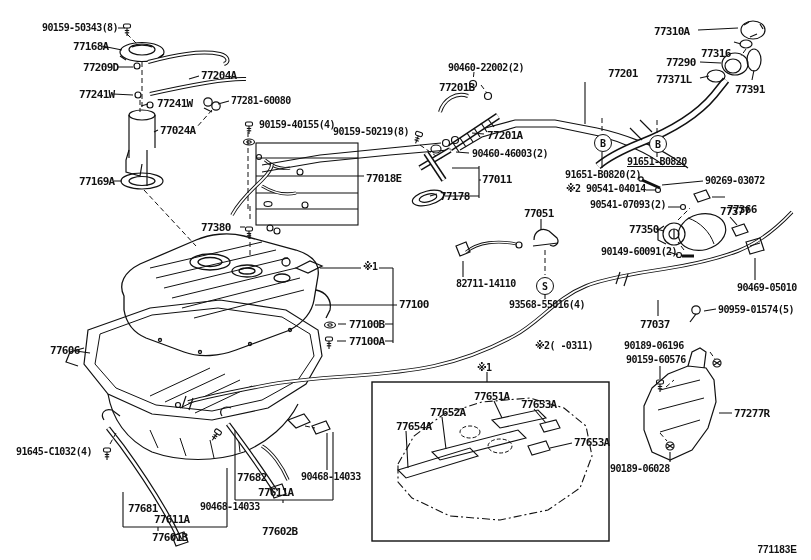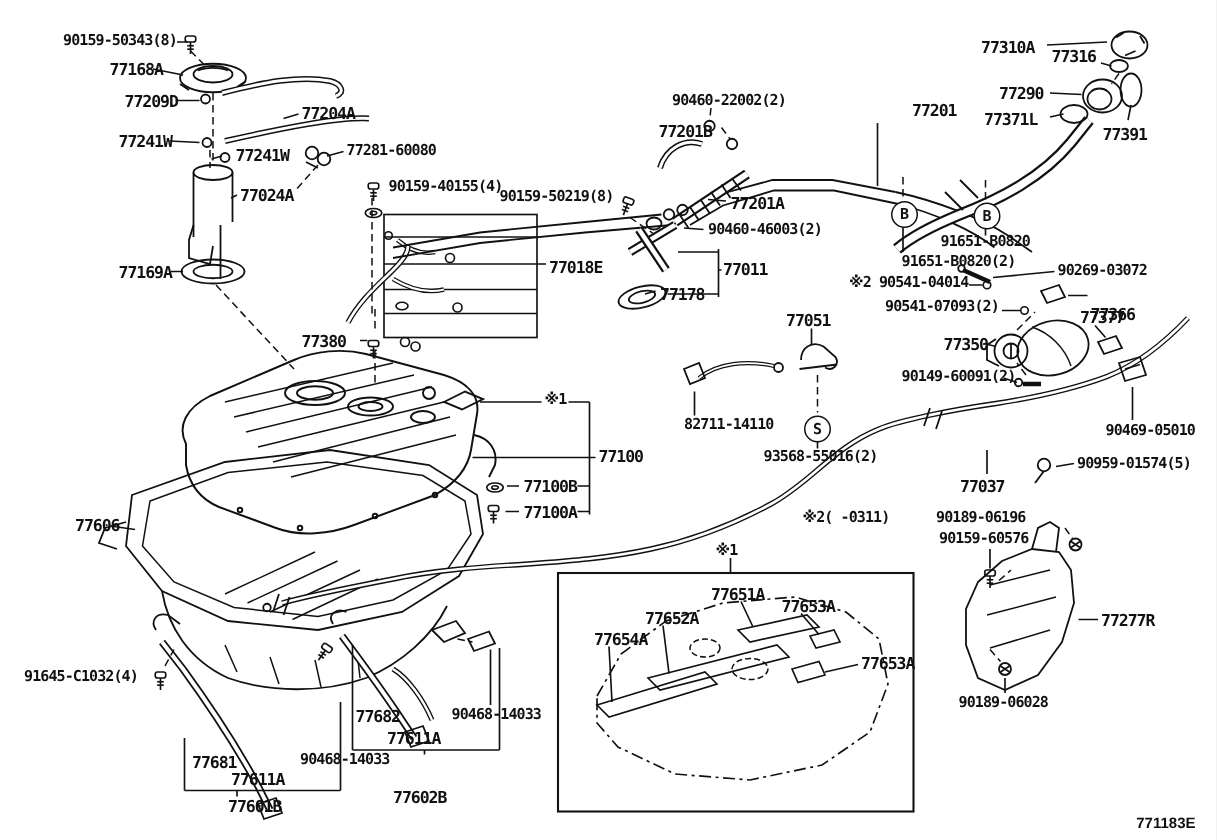--- a/index.html
+++ b/index.html
@@ -297,39 +297,39 @@
     <div class="label lg" style="left: 201px; top: 222px;">77380</div>
     <div class="label lg" style="left: 366px; top: 173px;">77018E</div>
     <div class="label lg" style="left: 482px; top: 174px;">77011</div>
     <div class="label lg" style="left: 440px; top: 191px;">77178</div>
     <div class="label" style="left: 472px; top: 149px;">90460-46003(2)</div>
     <div class="label lg" style="left: 487px; top: 130px;">77201A</div>
     <div class="label lg" style="left: 439px; top: 82px;">77201B</div>
     <div class="label" style="left: 448px; top: 63px;">90460-22002(2)</div>
     <div class="label lg" style="left: 576px; top: 68px; margin-left: 32px;">77201</div>
     <div class="label lg" style="left: 654px; top: 26px;">77310A</div>
-    <div class="label lg" style="left: 701px; top: 32px; text-align: center;">77316</div>
+    <div class="label lg" style="left: 701px; top: 48px; text-align: center;">77316</div>
     <div class="label lg" style="left: 666px; top: 57px;">77290</div>
     <div class="label lg" style="left: 656px; top: 74px;">77371L</div>
     <div class="label lg" style="left: 735px; top: 84px;">77391</div>
-    <div class="label" style="left: 627px; top: 157px;">91651-B0820</div>
-    <div class="label" style="left: 565px; top: 170px; margin-left: 36px;">91651-B0820(2)</div>
+    <div class="label" style="left: 627px; top: 157px; text-decoration: underline;">91651-B0820</div>
+    <div class="label" style="left: 565px; top: 170px;">91651-B0820(2)</div>
     <div class="label" style="left: 566px; top: 184px;">※2 90541-04014</div>
     <div class="label" style="left: 590px; top: 200px;">90541-07093(2)</div>
     <div class="label" style="left: 705px; top: 176px;">90269-03072</div>
     <div class="label lg" style="left: 727px; top: 192px; margin-top: 12px;">77366</div>
     <div class="label lg" style="left: 720px; top: 206px;">77377</div>
     <div class="label lg" style="left: 629px; top: 224px;">77350</div>
     <div class="label" style="left: 601px; top: 247px;">90149-60091(2)</div>
     <div class="label" style="left: 737px; top: 283px;">90469-05010</div>
     <div class="label" style="left: 718px; top: 305px;">90959-01574(5)</div>
     <div class="label lg" style="left: 640px; top: 319px;">77037</div>
     <div class="label lg" style="left: 524px; top: 208px;">77051</div>
     <div class="label" style="left: 456px; top: 279px;">82711-14110</div>
-    <div class="label" style="left: 509px; top: 300px;">93568-55016(2)</div>
+    <div class="label" style="left: 509px; top: 300px;">93568-55016(4)</div>
     <div class="label" style="left: 363px; top: 262px;">※1</div>
     <div class="label lg" style="left: 399px; top: 299px;">77100</div>
     <div class="label lg" style="left: 349px; top: 319px;">77100B</div>
     <div class="label lg" style="left: 349px; top: 336px;">77100A</div>
     <div class="label lg" style="left: 50px; top: 345px;">77606</div>
     <div class="label" style="left: 16px; top: 447px;">91645-C1032(4)</div>
     <div class="label lg" style="left: 128px; top: 503px;">77681</div>
     <div class="label lg" style="left: 154px; top: 514px;">77611A</div>
     <div class="label lg" style="left: 152px; top: 532px;">77601B</div>
     <div class="label" style="left: 200px; top: 502px;">90468-14033</div>
@@ -340,17 +340,17 @@
     <div class="label" style="left: 477px; top: 363px;">※1</div>
     <div class="label lg" style="left: 474px; top: 391px;">77651A</div>
     <div class="label lg" style="left: 521px; top: 399px;">77653A</div>
     <div class="label lg" style="left: 430px; top: 407px;">77652A</div>
     <div class="label lg" style="left: 396px; top: 421px;">77654A</div>
     <div class="label lg" style="left: 574px; top: 437px;">77653A</div>
     <div class="label" style="left: 535px; top: 341px;">※2(  -0311)</div>
     <div class="label" style="left: 624px; top: 341px;">90189-06196</div>
     <div class="label" style="left: 626px; top: 355px;">90159-60576</div>
     <div class="label lg" style="left: 734px; top: 408px;">77277R</div>
-    <div class="label" style="left: 639px; top: 464px;">90189-06028</div>
+    <div class="label" style="left: 610px; top: 464px;">90189-06028</div>
     <div class="callout" style="left: 594px; top: 134px;">B</div>
     <div class="callout" style="left: 649px; top: 135px;">B</div>
     <div class="callout" style="left: 536px; top: 277px;">S</div>
   </div>
 
 </body></html>

